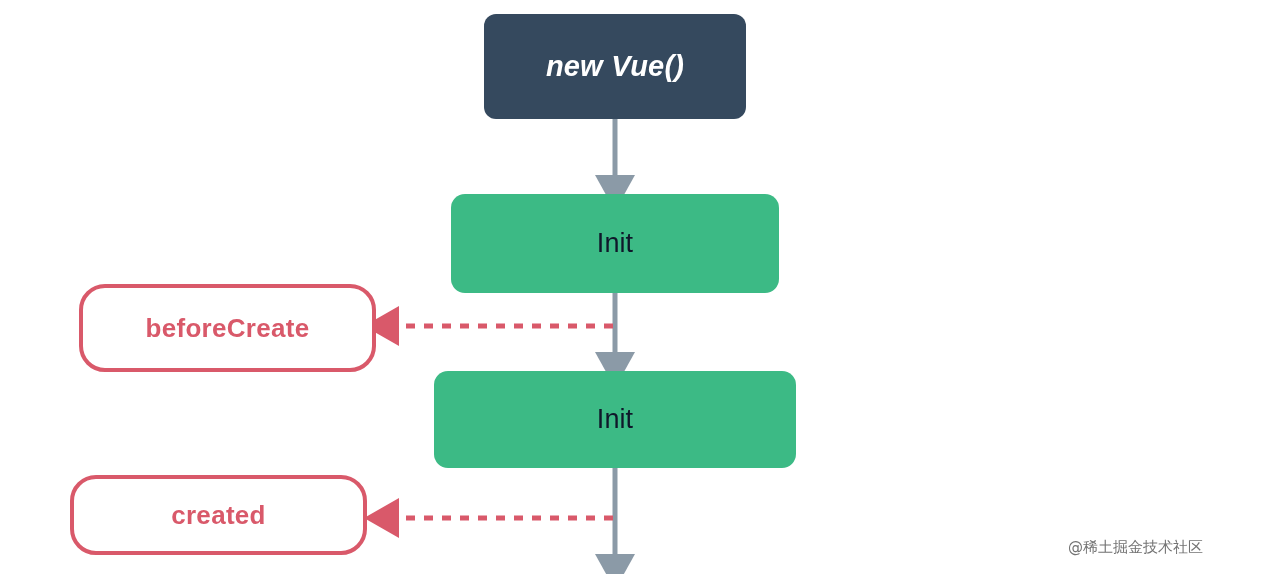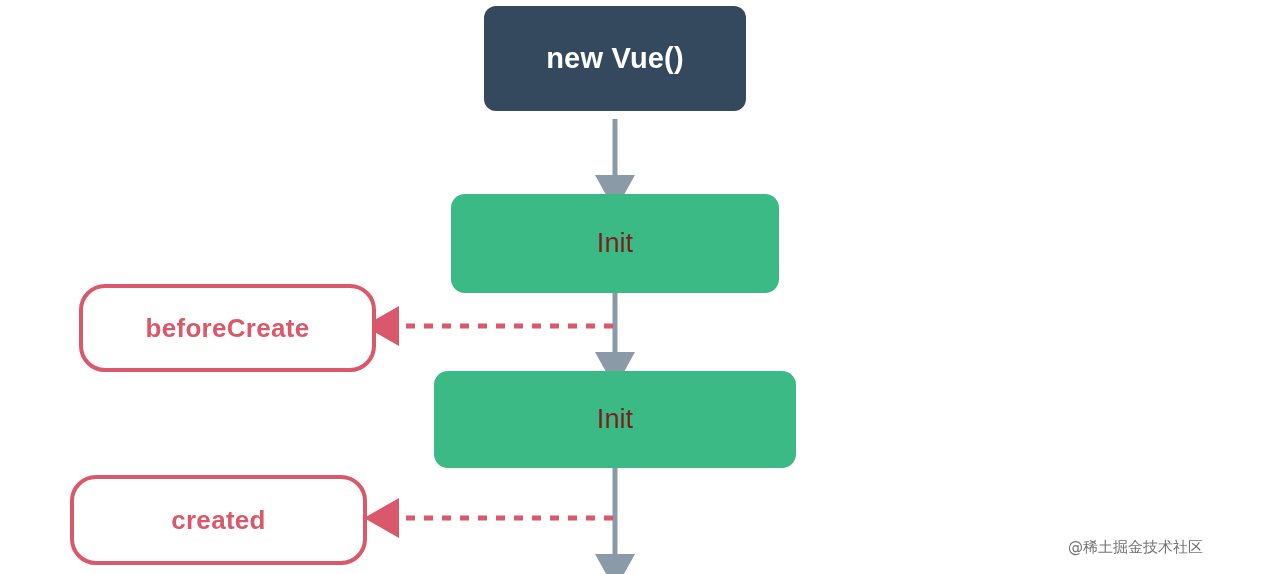--- a/index.html
+++ b/index.html
@@ -40,21 +40,21 @@
     background: #35495e;
     color: #ffffff;
     border-radius: 12px;
     font-size: 29px;
     font-weight: bold;
     letter-spacing: 0.2px;
   }
   
   .node-green {
     background: #3cba85;
-    color: #7f1d1d;
+    color: #0f172a;
     border-radius: 14px;
     font-size: 27px;
     font-weight: normal;
     letter-spacing: 0.1px;
   }
   .node-green .line2 { display: block; }
   
   .node-hook {
     background: #ffffff;
     border: 4px solid #d9596a;
@@ -91,39 +91,39 @@
 
     <line x1="615" y1="293" x2="615" y2="368" stroke="#8b9aa7" stroke-width="5" marker-end="url(#arrow-gray)"></line>
 
     <line x1="615" y1="468" x2="615" y2="570" stroke="#8b9aa7" stroke-width="5" marker-end="url(#arrow-gray)"></line>
 
     <line x1="613" y1="326" x2="384" y2="326" stroke="#d9596a" stroke-width="5" stroke-dasharray="9 9" marker-end="url(#arrow-red)"></line>
 
     <line x1="613" y1="518" x2="384" y2="518" stroke="#d9596a" stroke-width="5" stroke-dasharray="9 9" marker-end="url(#arrow-red)"></line>
   </svg>
 
-  <div class="node node-dark" style="left:484px; top:6px; width:262px; height:105px;">
+  <div class="node node-dark" style="left:484px; top:14px; width:262px; height:105px;font-style:italic;">
     <span>new Vue()</span>
   </div>
 
   <div class="node node-green" style="left:451px; top:194px; width:328px; height:99px;">
     <span>
       <span class="line1">Init</span>
     </span>
   </div>
 
   <div class="node node-green" style="left:434px; top:371px; width:362px; height:97px;">
     <span>
       <span class="line1">Init</span>
     </span>
   </div>
 
   <div class="node node-hook" style="left:79px; top:284px; width:297px; height:88px;">
     <span>beforeCreate</span>
   </div>
 
-  <div class="node node-hook" style="left:70px; top:475px; width:297px; height:90px;">
+  <div class="node node-hook" style="left:70px; top:475px; width:297px; height:80px;">
     <span>created</span>
   </div>
 
   <div class="watermark" style="left:1068px; top:538px;">@稀土掘金技术社区</div>
 
 </div>
 
 </body></html>

